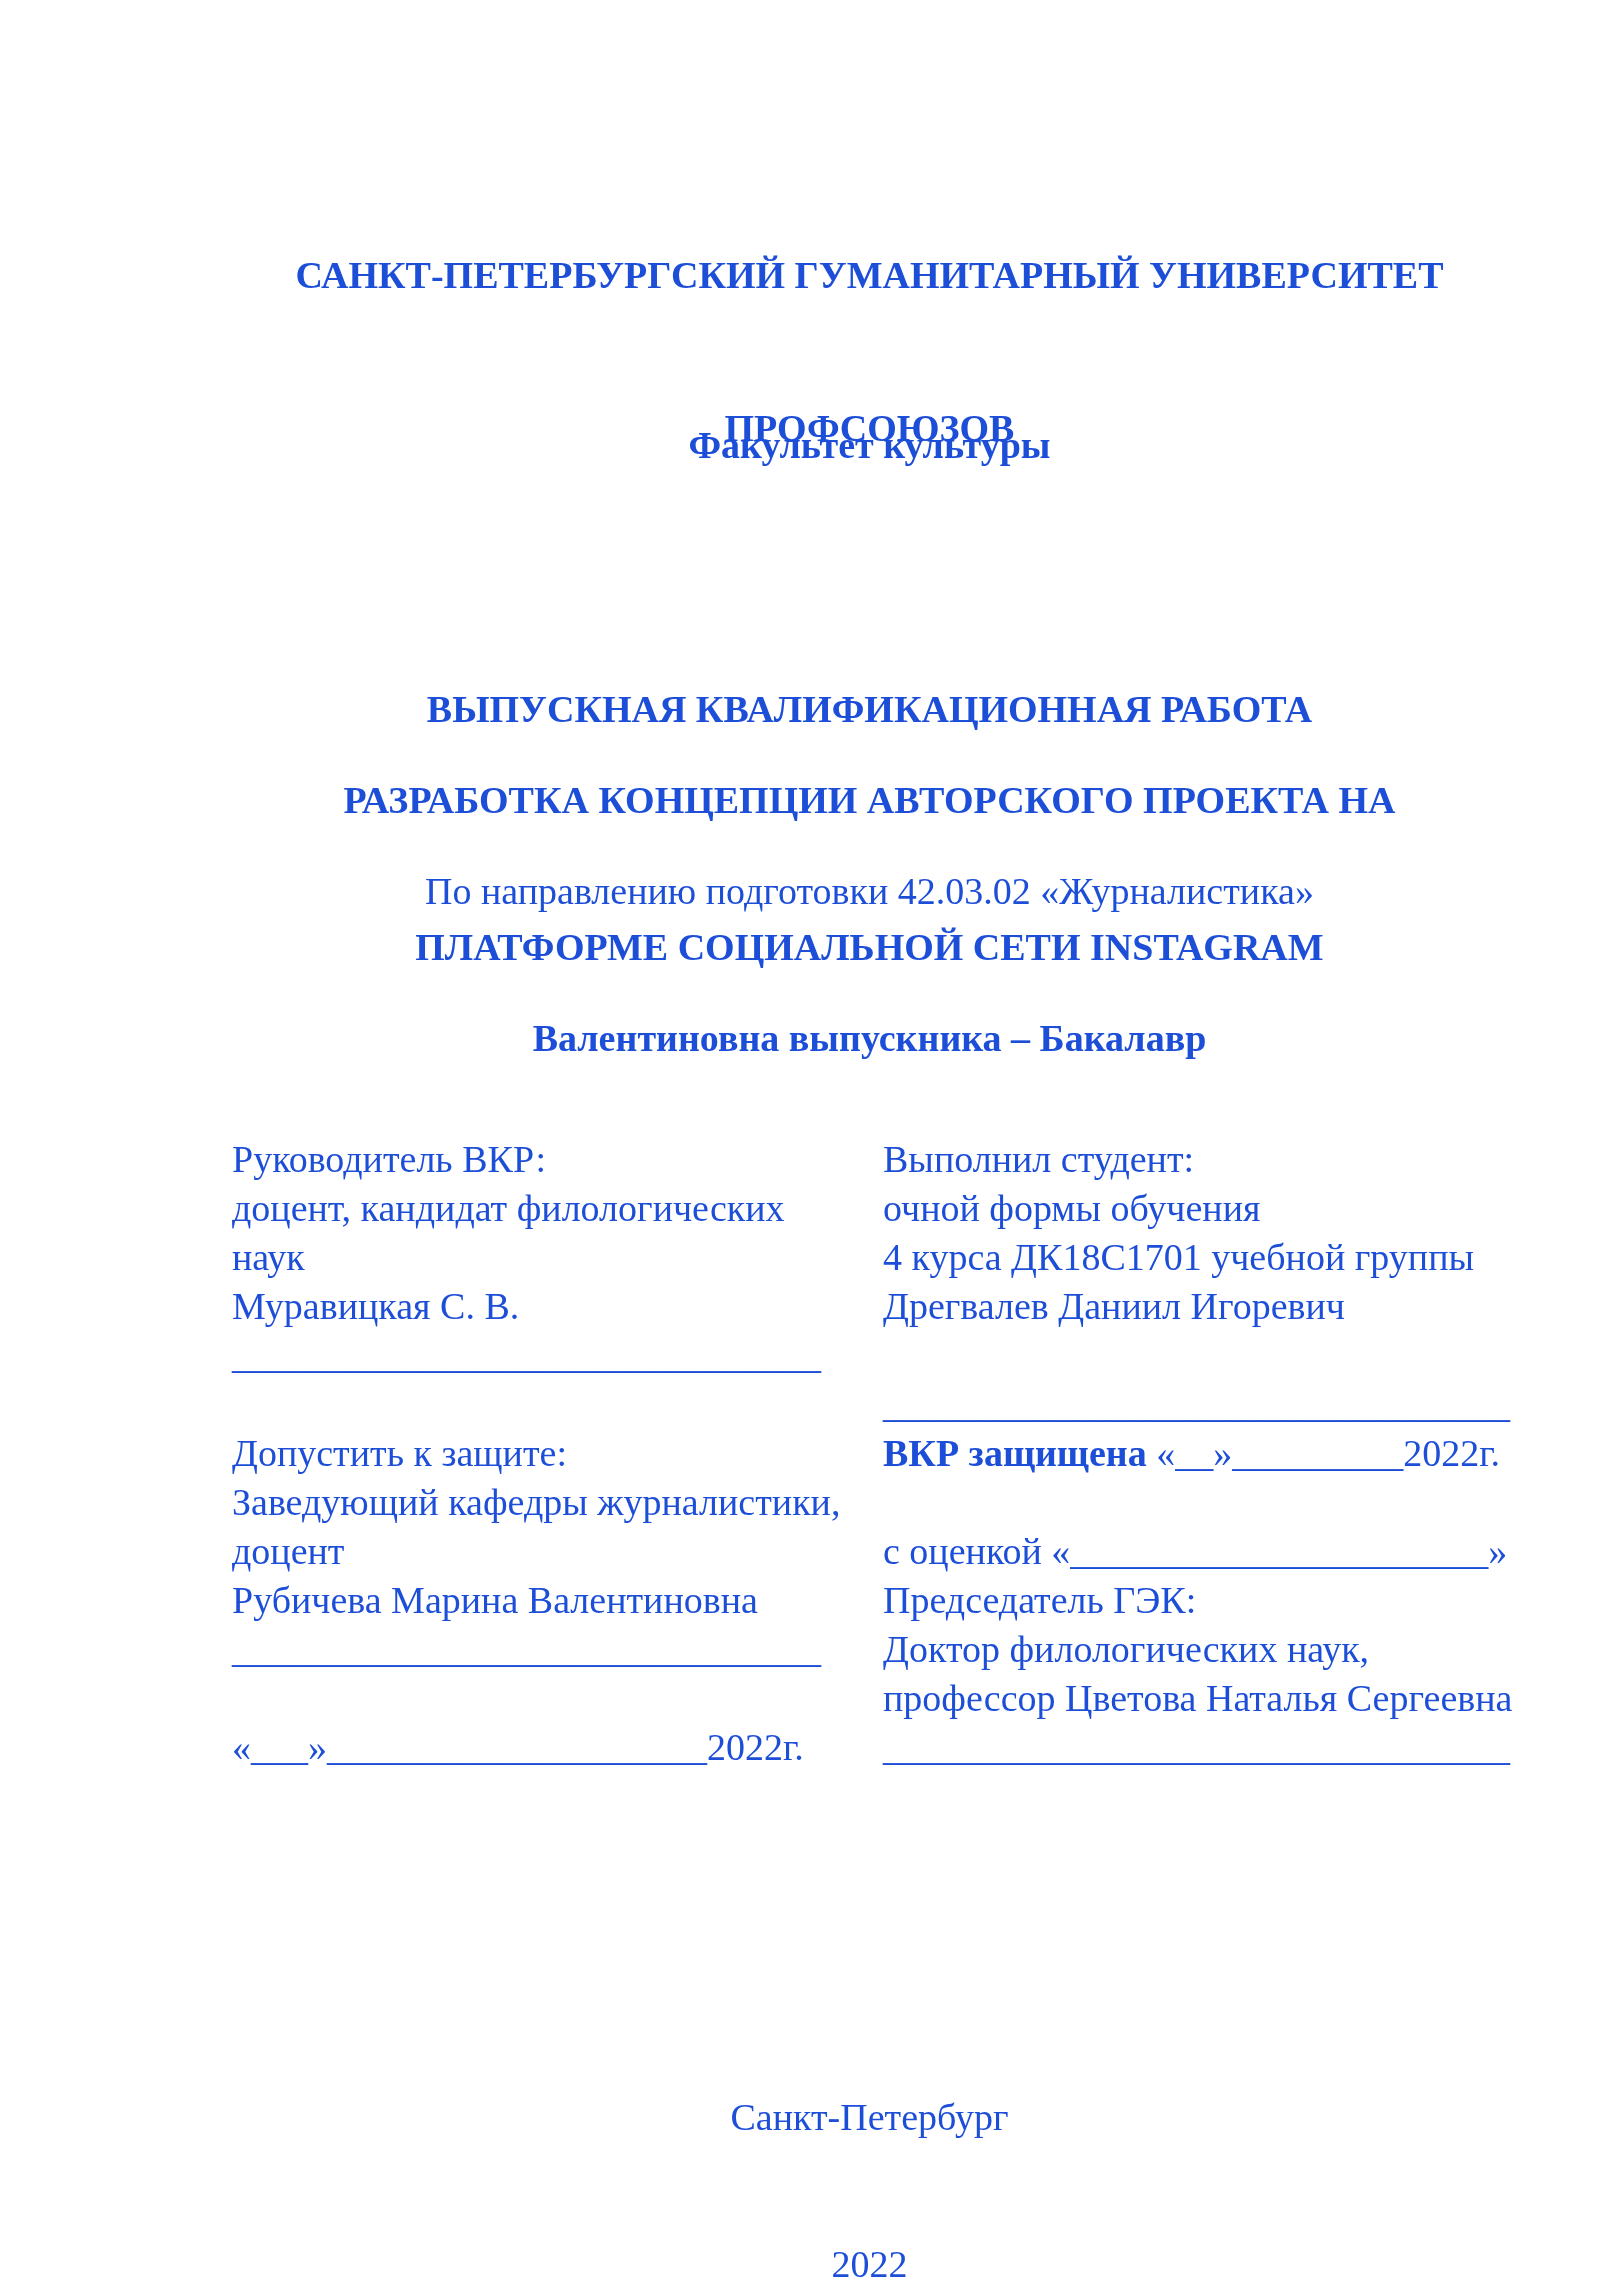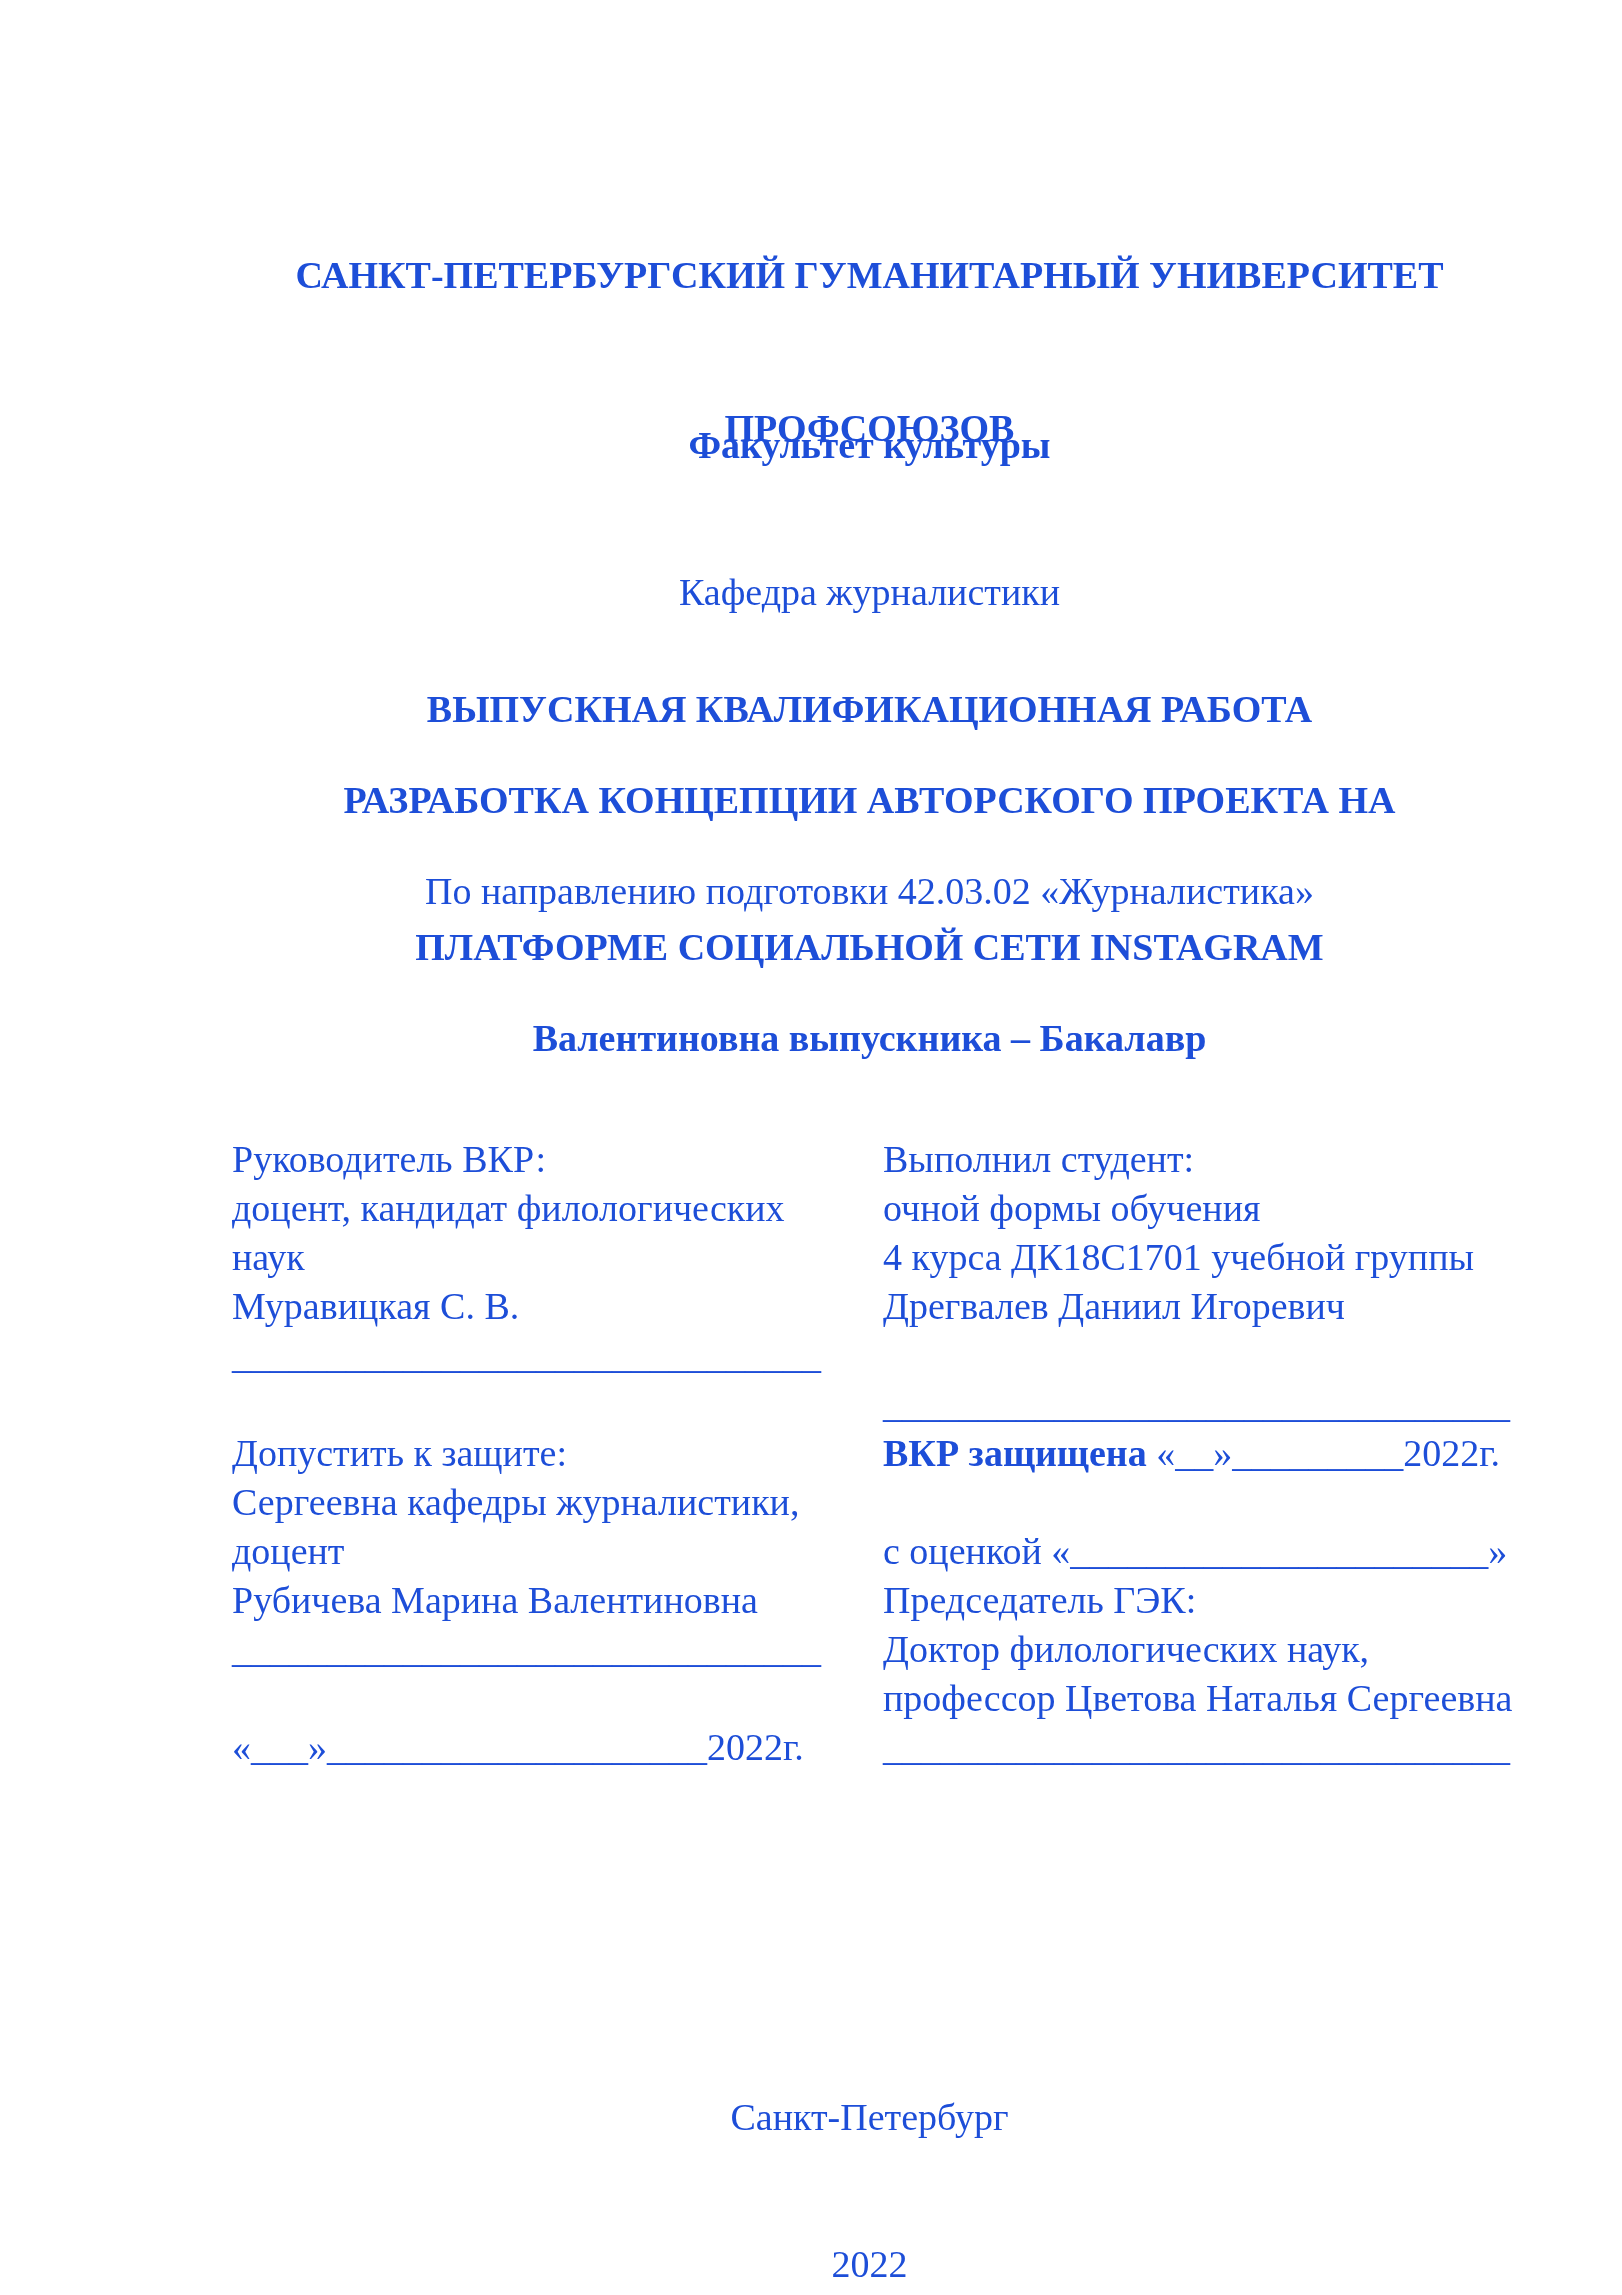--- a/index.html
+++ b/index.html
@@ -49,21 +49,20 @@
 
 <div class="page">
 
   <div class="centerblock pos-header">
     <div class="b">САНКТ-ПЕТЕРБУРГСКИЙ ГУМАНИТАРНЫЙ УНИВЕРСИТЕТ</div>
     <div class="b">ПРОФСОЮЗОВ</div>
   </div>
 
   <div class="centerblock pos-faculty">
     <div class="b">Факультет культуры</div>
-    <div>Кафедра журналистики</div>
   </div>
 
   <div class="centerblock pos-worktype">
     <div class="b">ВЫПУСКНАЯ КВАЛИФИКАЦИОННАЯ РАБОТА</div>
   </div>
 
   <div class="centerblock pos-title">
     <div class="b">РАЗРАБОТКА КОНЦЕПЦИИ АВТОРСКОГО ПРОЕКТА НА</div>
     <div class="b">ПЛАТФОРМЕ СОЦИАЛЬНОЙ СЕТИ INSTAGRAM</div>
   </div>
@@ -74,21 +73,21 @@
   </div>
 
   <div class="col col-left" id="left-col">
       <div class="line">Руководитель ВКР:</div>
       <div class="line">доцент, кандидат филологических</div>
       <div class="line">наук</div>
       <div class="line">Муравицкая С. В.</div>
       <div class="line">_______________________________</div>
       <div class="line">&nbsp;</div>
       <div class="line">Допустить к защите:</div>
-      <div class="line">Сергеевна кафедры журналистики,</div>
+      <div class="line">Заведующий кафедры журналистики,</div>
       <div class="line">доцент</div>
       <div class="line">Рубичева Марина Валентиновна</div>
       <div class="line">_______________________________</div>
       <div class="line">&nbsp;</div>
       <div class="line">«___»____________________2022г.</div>
     </div>
   <div class="col col-right" id="right-col">
       <div class="line">Выполнил студент:</div>
       <div class="line">очной формы обучения</div>
       <div class="line">4 курса ДК18С1701 учебной группы</div>

